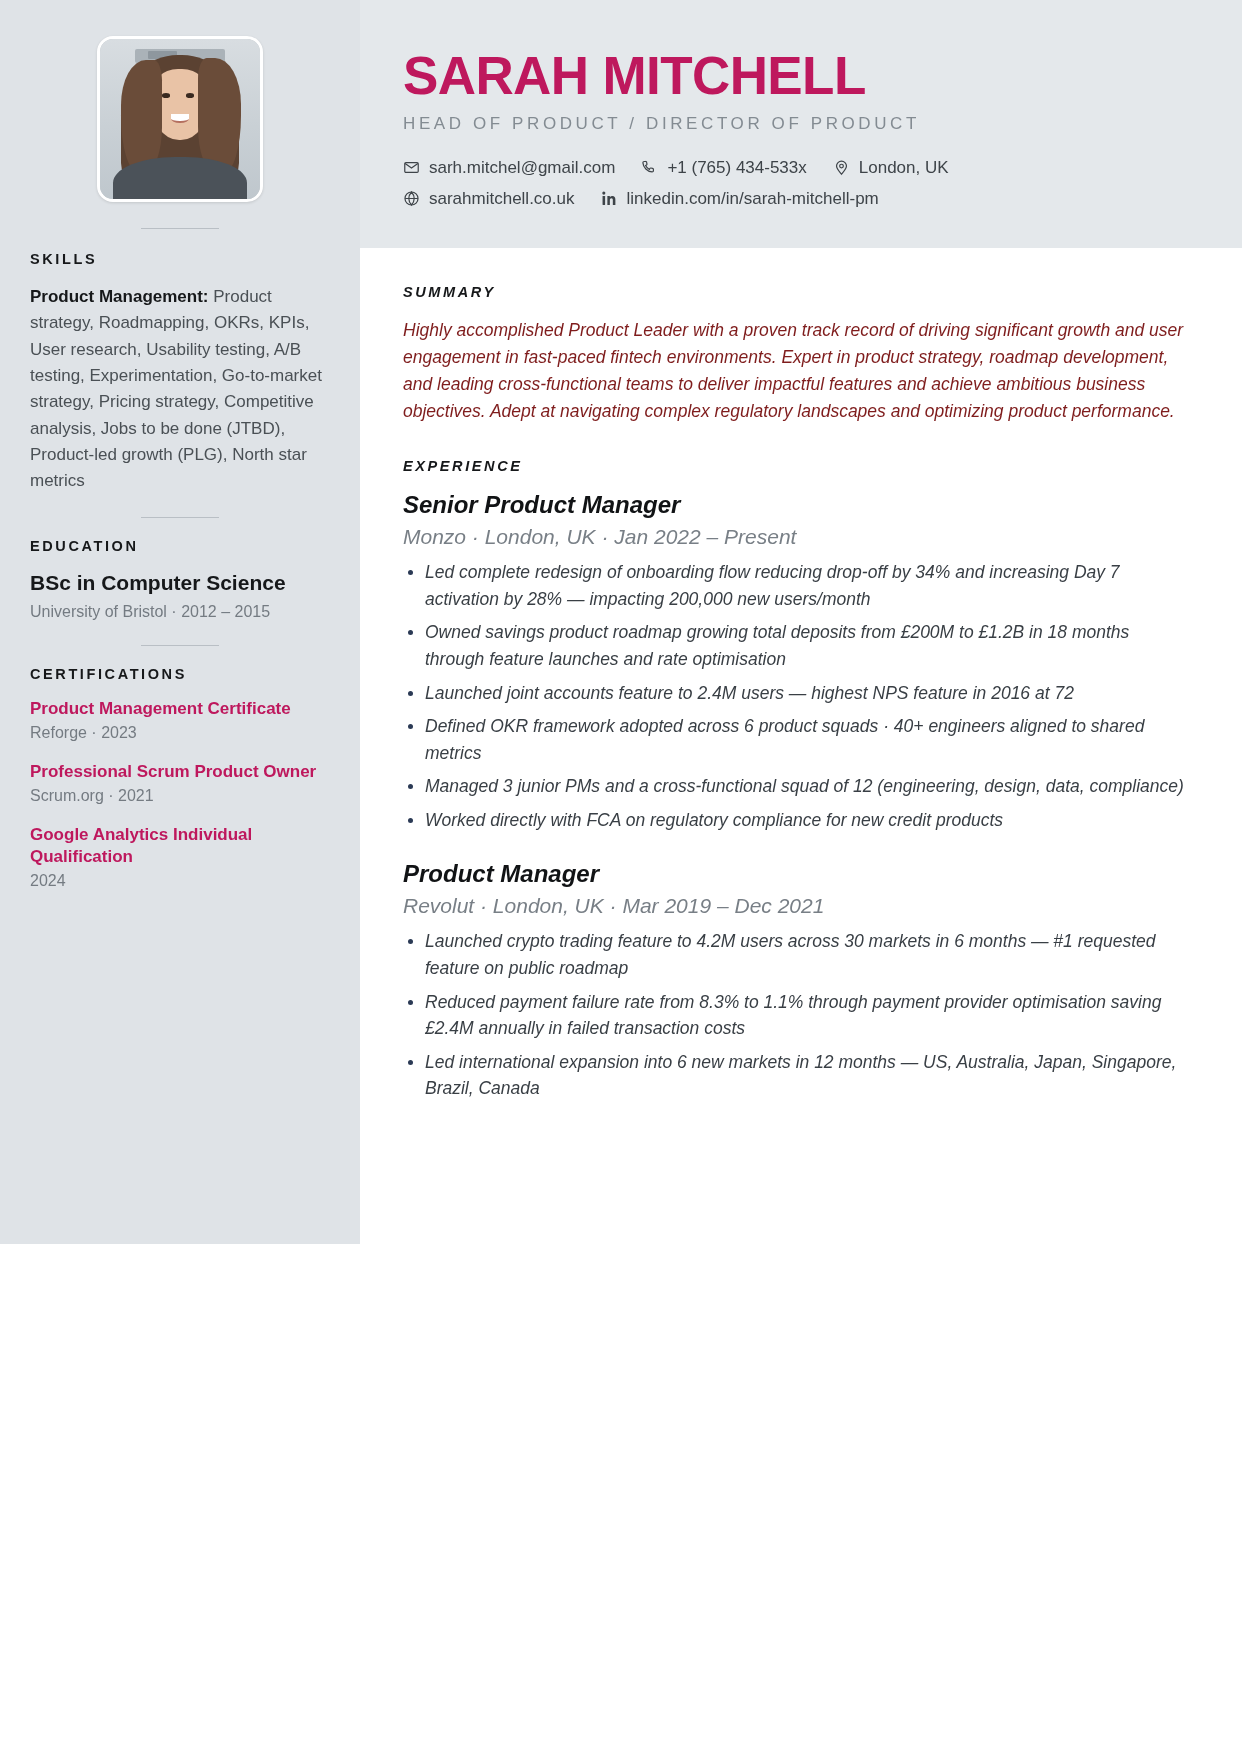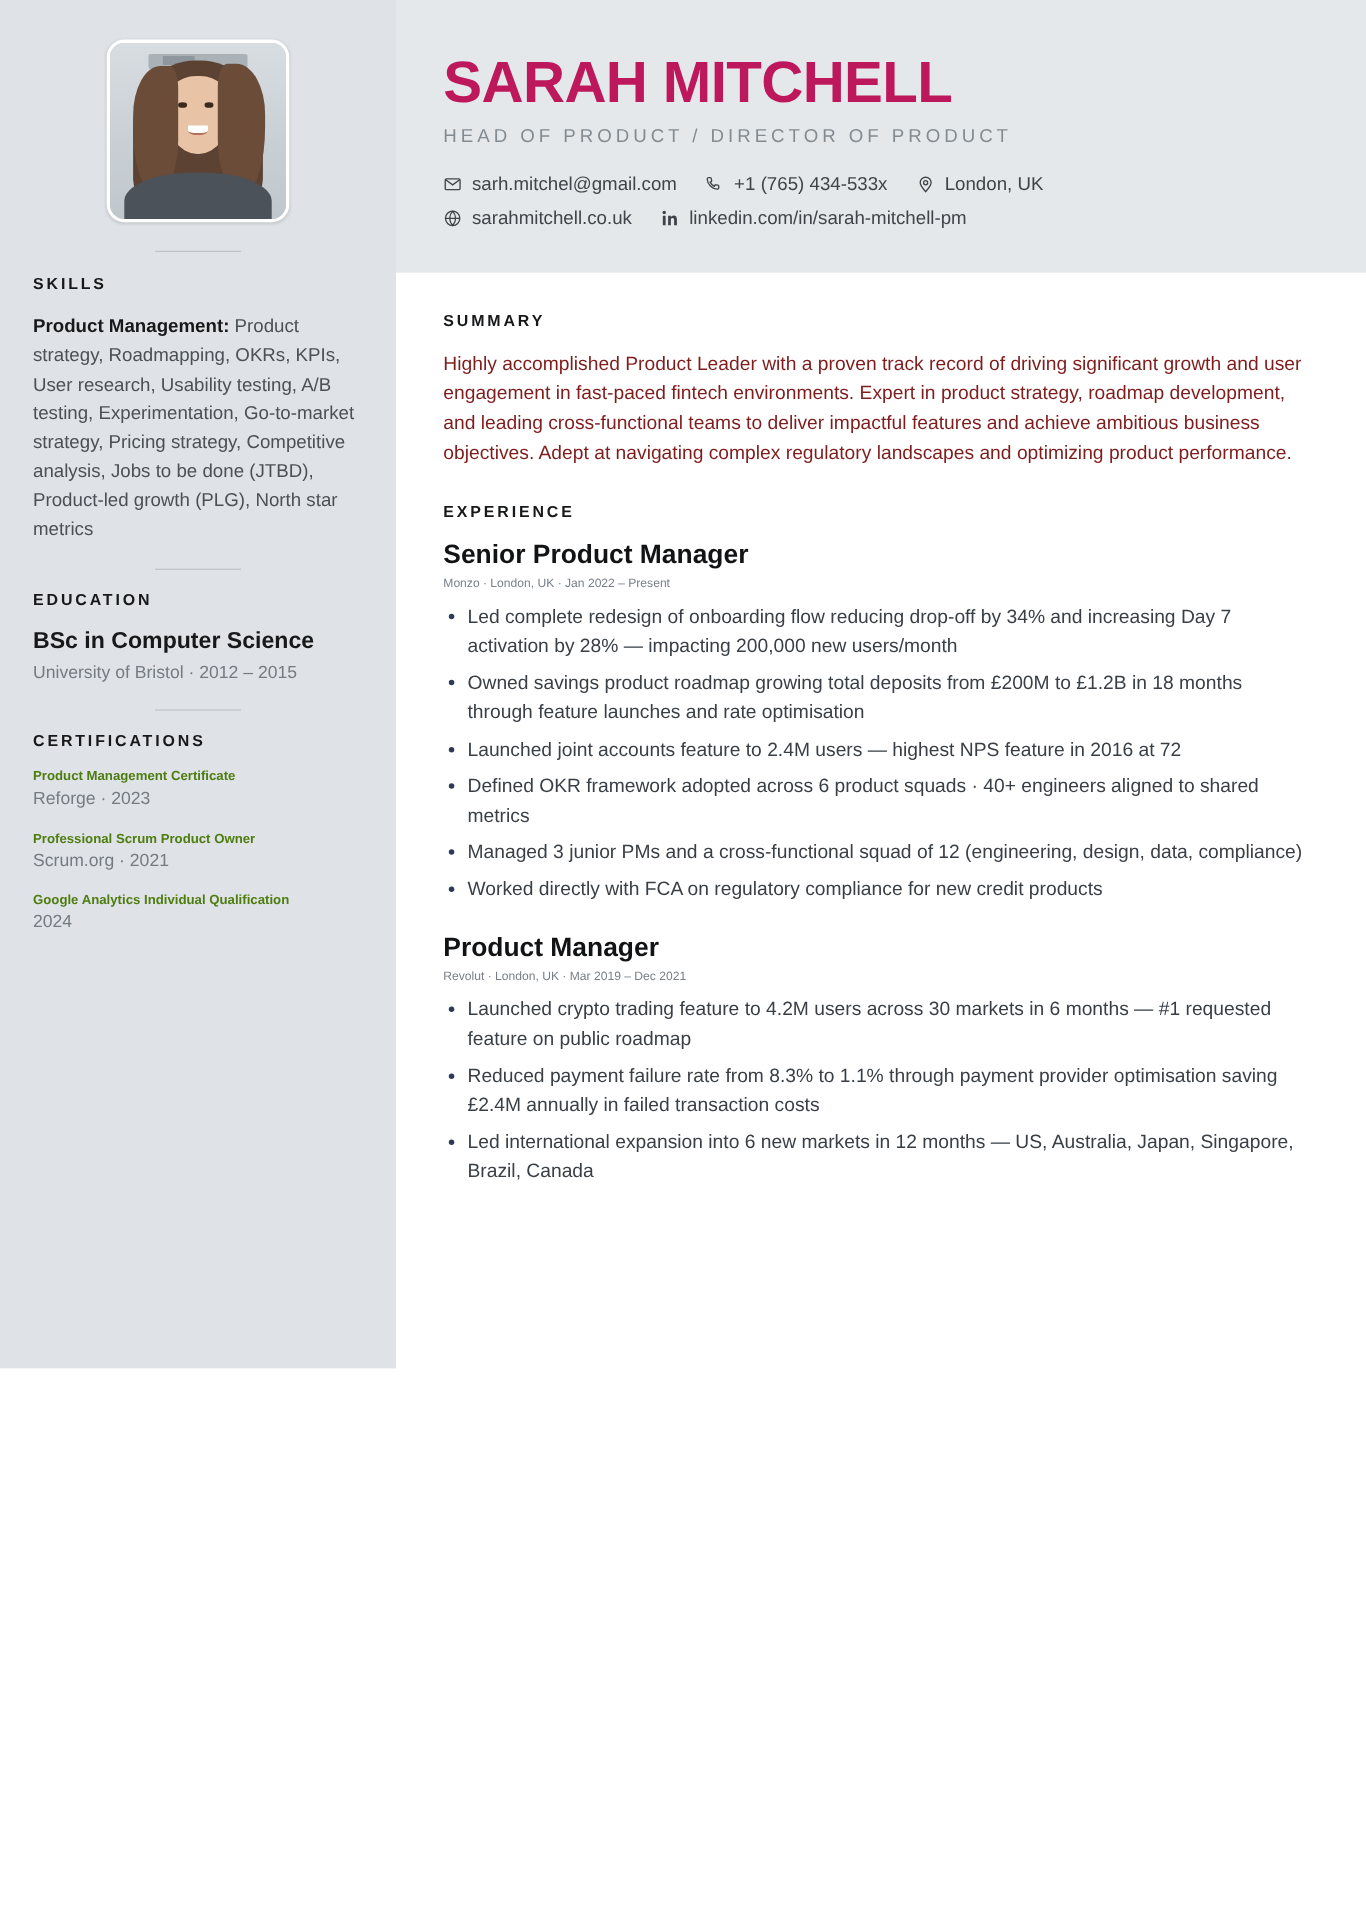--- a/index.html
+++ b/index.html
@@ -137,24 +137,24 @@
   }
   .edu-meta {
     font-size: 16px;
     color: #747b82;
     line-height: 1.4;
   }
 
   .cert-item { margin-bottom: 17px; }
   .cert-item:last-child { margin-bottom: 0; }
   .cert-title {
-    font-size: 12px;
+    font-size: 17px;
     font-weight: 700;
     line-height: 1.3;
-    color: #4d7c0f;
+    color: #be185d;
     margin: 0 0 2px 0;
   }
   .cert-meta {
     font-size: 16px;
     color: #747b82;
     line-height: 1.35;
   }
 
   
   .header {
@@ -202,20 +202,21 @@
 
   
   .main {
     position: absolute;
     left: 360px;
     top: 248px;
     width: 882px;
     box-sizing: border-box;
     padding: 36px 42px 0 43px;
     background: #ffffff;
+    font-style: italic;
   }
   .main-head {
     font-size: 14.5px;
     font-weight: 700;
     letter-spacing: 2.6px;
     color: #16181a;
     text-transform: uppercase;
     margin: 0 0 17px 0;
   }
   .summary {
@@ -226,21 +227,21 @@
   }
   .job { margin-bottom: 4px; }
   .job-title {
     font-size: 24px;
     font-weight: 700;
     color: #111315;
     margin: 0 0 6px 0;
     line-height: 1.2;
   }
   .job-meta {
-    font-size: 11px;
+    font-size: 21px;
     color: #787f86;
     margin: 0 0 10px 0;
   }
   ul.bullets {
     list-style: none;
     margin: 0 12px 26px 0;
     padding: 0;
   }
   ul.bullets li {
     position: relative;

